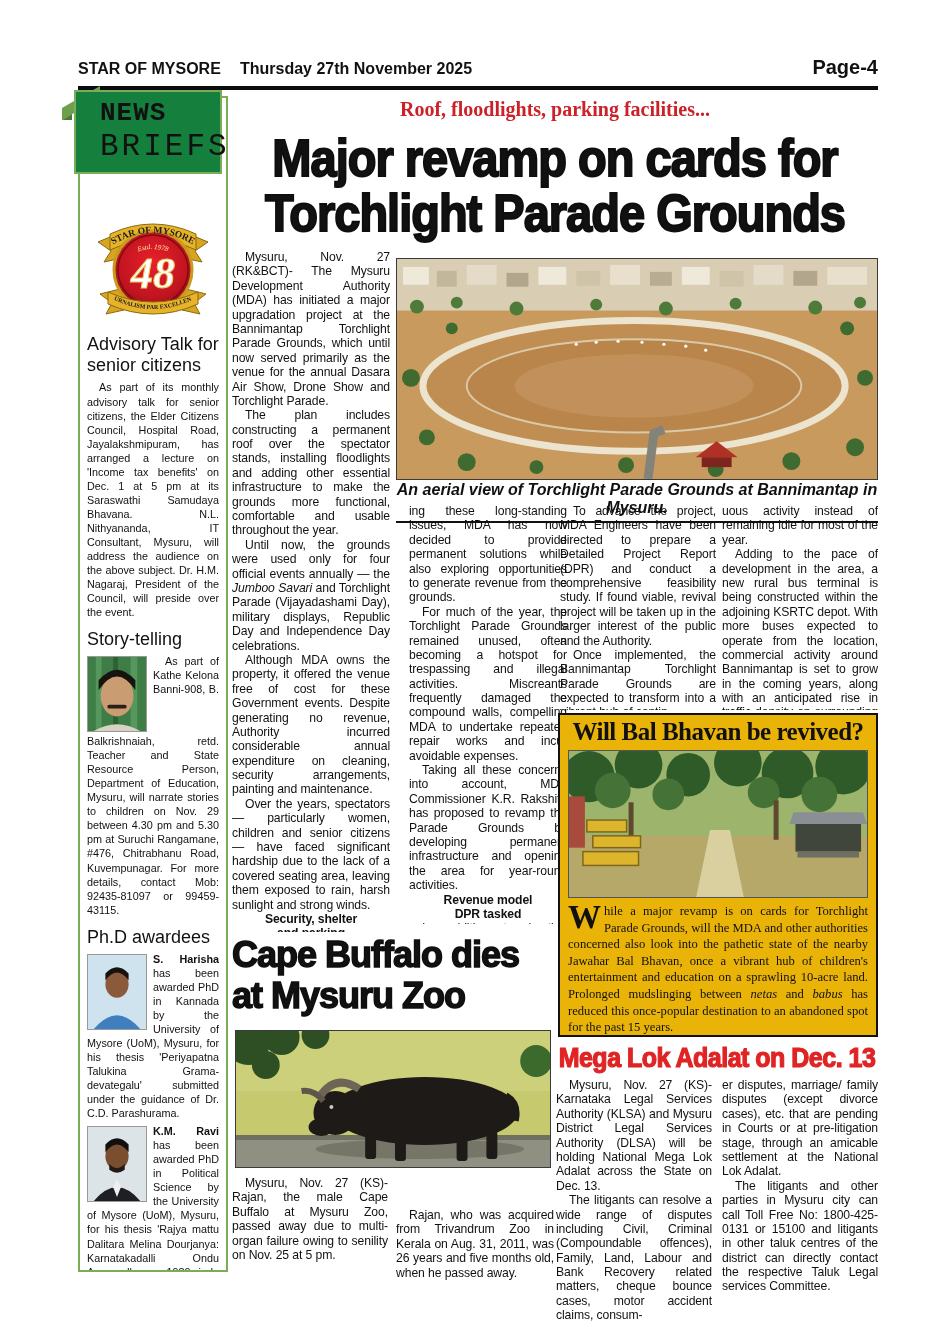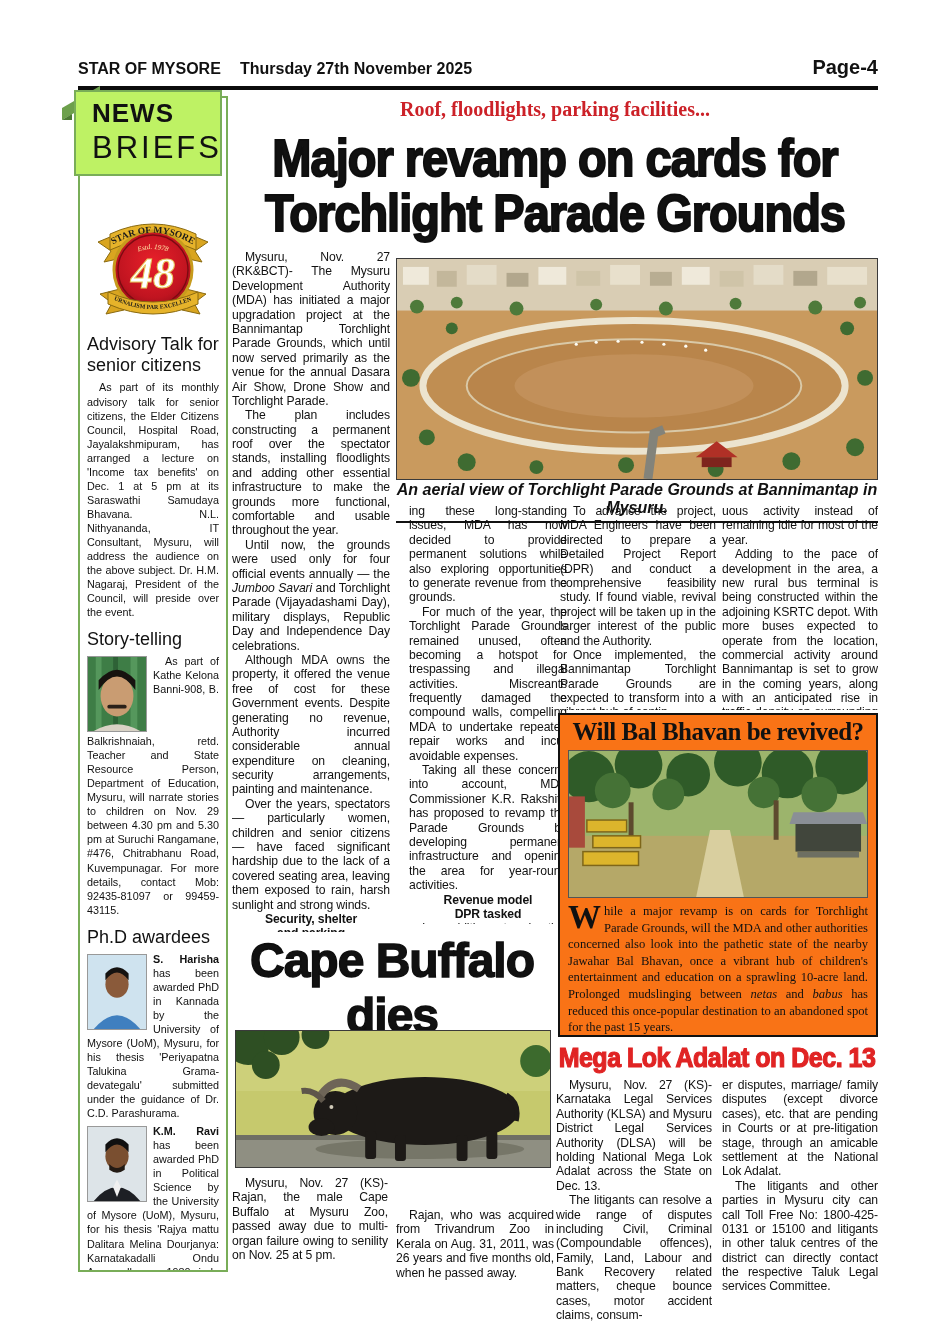--- a/index.html
+++ b/index.html
@@ -14,21 +14,21 @@
   .header .masthead { font-weight:700; font-size:16px; width:162px; }
   .header .date { font-weight:700; font-size:16px; flex:1; text-align:left; }
   .header .pageno { font-weight:700; font-size:20px; }
 
   
   .sidebar { left:78px; top:96px; width:150px; height:1176px;
              border:2px solid #79ad58; background:#fff; overflow:hidden; }
   .sidebar-inner { padding:102px 7px 6px 7px; }
   .flag { left:62px; top:86px; width:46px; height:40px; z-index:1; }
   .newsbriefs { left:74px; top:90px; width:148px; border:2px solid #79ad58;
-                background:#bef264; padding:6px 6px 8px 16px; z-index:2; }
+                background:#15803d; padding:6px 6px 8px 24px; z-index:2;font-family:Liberation Mono, monospace; }
   .nb1 { font-size:26px; font-weight:700; letter-spacing:1px; }
   .nb2 { font-size:31px; font-weight:400; letter-spacing:3px; margin-top:1px; }
   .logo-wrap { text-align:center; margin:2px 0 4px 0; }
   .sb-h { font-size:18px; font-weight:400; line-height:1.18; margin:10px 0 4px 0; }
   .sb-body { font-size:10.8px; line-height:1.3; text-align:justify; margin:0 0 2px 0; }
   .sb-body .ind { display:inline-block; width:12px; }
   .portrait { float:left; width:60px; height:76px; margin:2px 6px 2px 0;
               border:1px solid #999; }
   .portrait svg { display:block; width:100%; height:100%; }
   .phd-entry { font-size:10.8px; line-height:1.3; text-align:justify; margin:0 0 4px 0; }
@@ -51,35 +51,35 @@
   .col4 { left:722px; top:504px; width:156px; height:206px; }
   .photo-main { left:396px; top:258px; width:482px; height:222px;
                 border:1px solid #3a3a3a; overflow:hidden; }
   .photo-main svg { display:block; width:100%; height:100%; }
   .caption { left:396px; top:481px; width:482px; font-size:16px; font-weight:700;
              font-style:italic; text-align:center; padding-bottom:4px;
              border-bottom:2px solid #111; }
 
   
   .bbbox { left:558px; top:713px; width:320px; height:324px; border:2px solid #111;
-           background:#f97316; padding:3px 8px 6px 8px; overflow:hidden; }
+           background:#eab308; padding:3px 8px 6px 8px; overflow:hidden; }
   .bb-h { font-family:"Liberation Serif", serif; font-weight:700; font-size:25px;
           text-align:center; margin:0 0 4px 0; letter-spacing:-0.5px; }
   .bb-photo { width:100%; height:148px; border:1px solid #555; overflow:hidden; }
   .bb-photo svg { display:block; width:100%; height:100%; }
   .bb-text { font-family:"Liberation Serif", serif; font-size:12.6px;
              line-height:1.32; text-align:justify; margin-top:5px; }
   .bb-text p { margin:0; }
   .bb-text p + p { text-indent:14px; }
   .dropcap { float:left; font-size:33px; line-height:25px; font-weight:700;
              padding:2px 3px 0 0; }
 
   
-  .buff-h { left:232px; top:934px; width:320px; text-align:center; font-weight:700;
-            font-size:48px; line-height:1.14; letter-spacing:-1px;
+  .buff-h { left:232px; top:934px; width:320px; text-align:left; font-weight:700;
+            font-size:36px; line-height:1.14; letter-spacing:-1px;
             -webkit-text-stroke:1.4px #0e0e0e; }
   .buff-photo { left:235px; top:1030px; width:316px; height:138px;
                 border:1px solid #3a3a3a; overflow:hidden; }
   .buff-photo svg { display:block; width:100%; height:100%; }
   .buffcol1 { left:232px; top:1176px; width:156px; height:120px; }
   .buffcol2 { left:396px; top:1208px; width:158px; height:120px; }
 
   
   .lok-h { left:556px; top:1042px; width:322px; text-align:center; font-weight:700;
            font-size:25px; color:#e02424; -webkit-text-stroke:1.1px #e02424;

